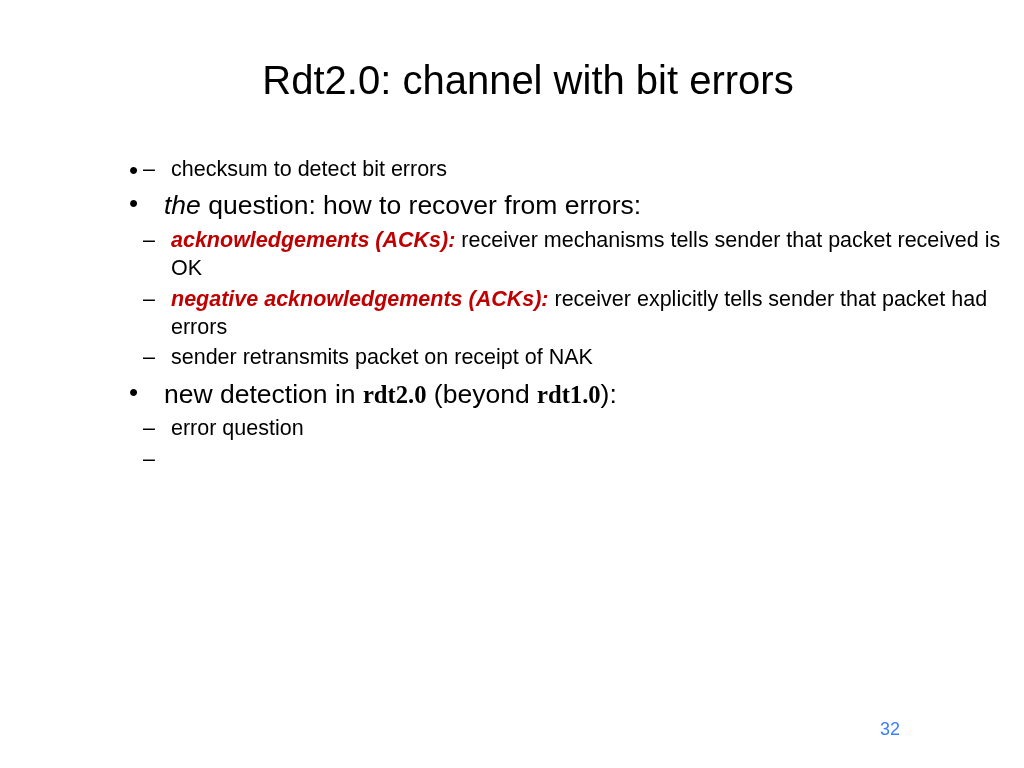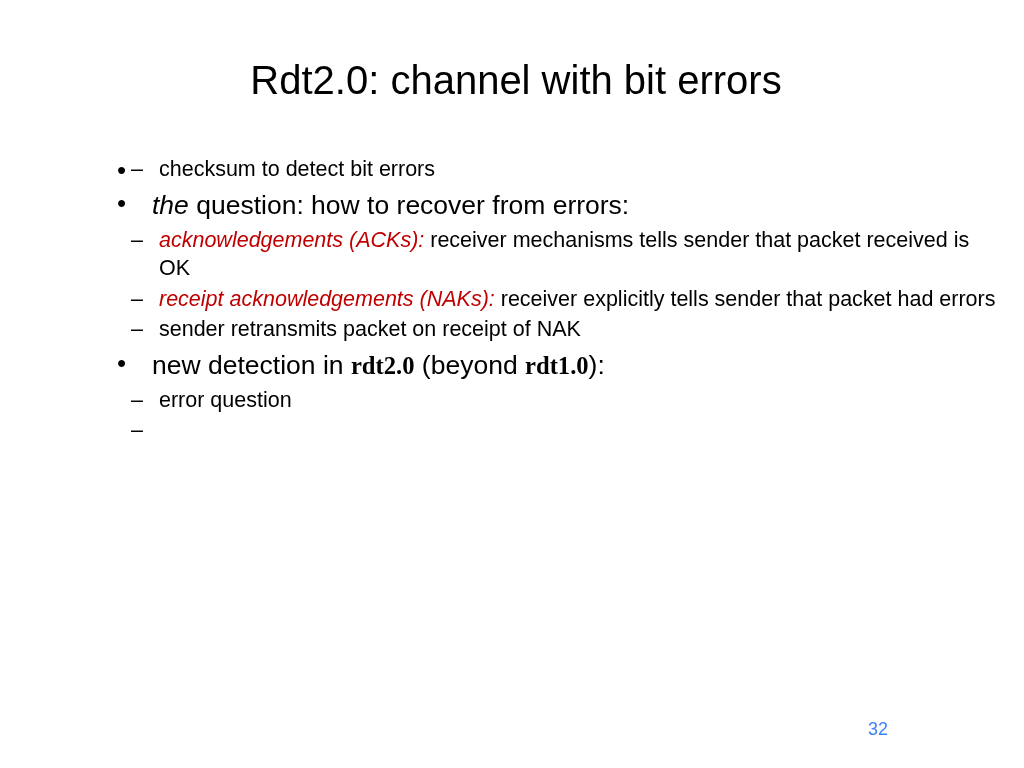--- a/index.html
+++ b/index.html
@@ -10,21 +10,21 @@
     width: 1024px;
     height: 768px;
     background: #ffffff;
     font-family: "Liberation Sans", sans-serif;
     color: #000000;
     overflow: hidden;
     position: relative;
   }
   .slide {
     position: absolute;
-    left: 4px;
+    left: 16px;
     top: 0;
     width: 940px;
     height: 768px;
   }
   .slide-title {
     position: absolute;
     left: 0;
     top: 58px;
     width: 1024px;
     text-align: center;
@@ -77,21 +77,21 @@
     top: 0px;
     font-size: 21.5px;
     line-height: 1.32;
   }
   .em-italic {
     font-style: italic;
   }
   .red-italic {
     color: #c00000;
     font-style: italic;
-    font-weight: normal;
+    font-weight: bold;
   }
   .mono {
     font-family: Liberation Serif, serif;
     font-weight: bold;
     font-size: 0.93em;
     letter-spacing: 0px;
   }
   .page-number {
     position: absolute;
     right: 56px;
@@ -123,21 +123,21 @@
       <li class="b1">
         <span class="bullet">•</span>
         <span class="em-italic">the</span><span> question: how to recover from errors:</span>
         <ul class="lvl2">
           <li class="b2">
             <span class="dash">–</span>
             <span class="red-italic">acknowledgements (ACKs):</span><span> receiver mechanisms tells sender that packet received is OK</span>
           </li>
           <li class="b2">
             <span class="dash">–</span>
-            <span class="red-italic">receipt acknowledgements (NAKs):</span><span> receiver explicitly tells sender that packet had errors</span>
+            <span class="red-italic">negative acknowledgements (ACKs):</span><span> receiver explicitly tells sender that packet had errors</span>
           </li>
           <li class="b2">
             <span class="dash">–</span>
             <span>sender retransmits packet on receipt of NAK</span>
           </li>
         </ul>
       </li>
 
       <li class="b1">
         <span class="bullet">•</span>

